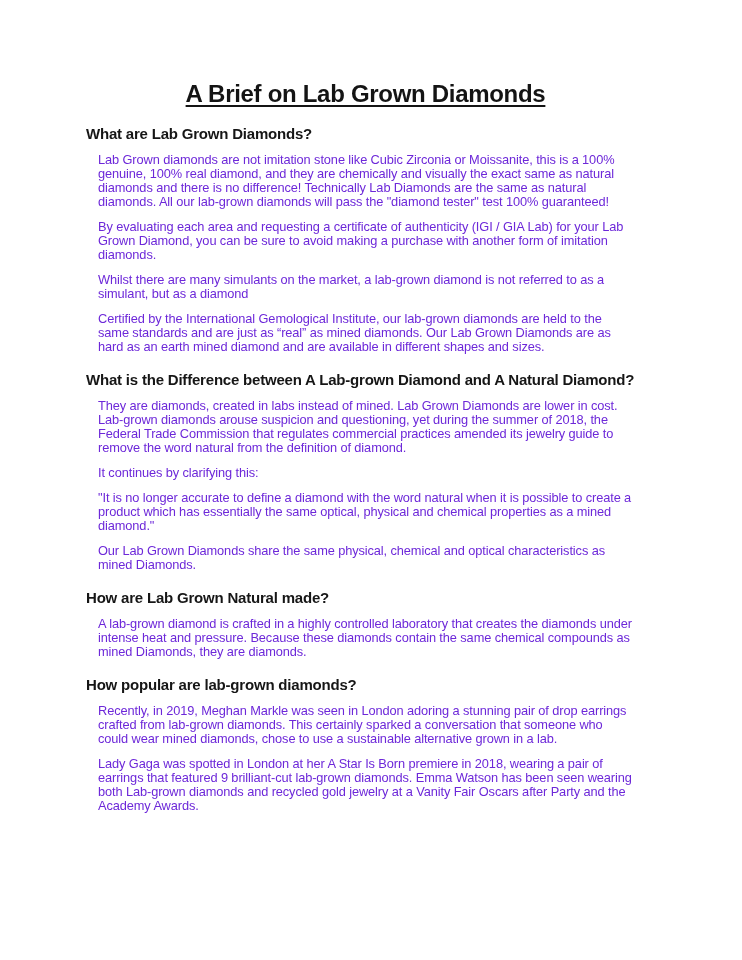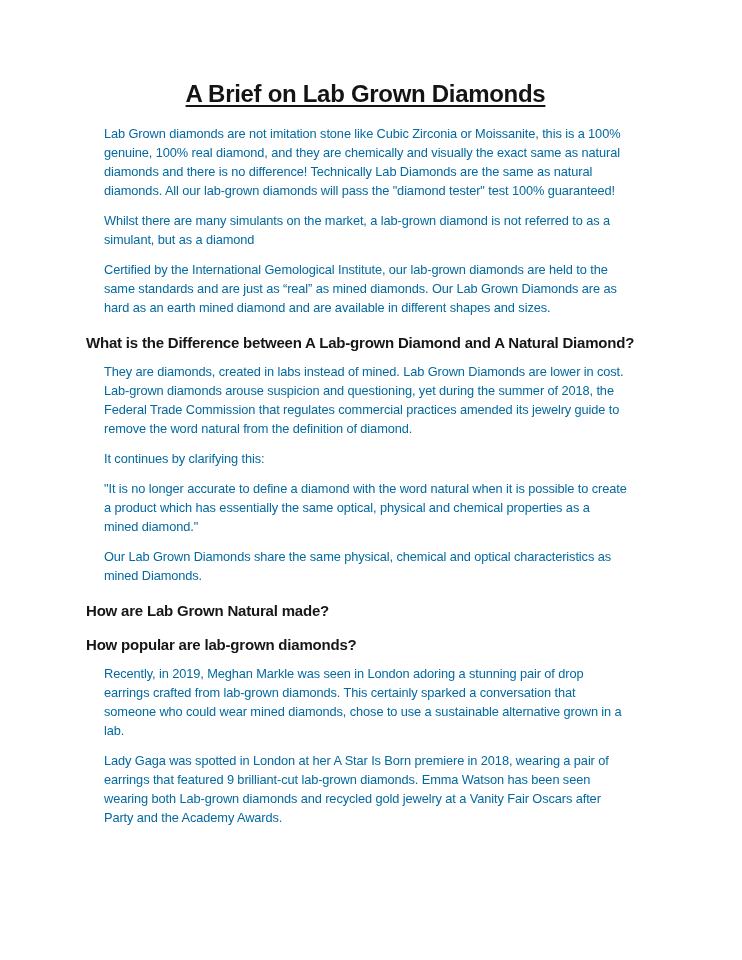--- a/index.html
+++ b/index.html
@@ -30,25 +30,25 @@
     color: #141414;
   }
   h2.section-heading {
     margin: 17px 0 11px 0;
     font-size: 15px;
     font-weight: bold;
     letter-spacing: -0.2px;
     color: #161616;
   }
   p.body-para {
-    margin: 11px 18px;
+    margin: 11px 12px;
     font-size: 12.8px;
-    line-height: 19px;
+    line-height: 14px;
     letter-spacing: -0.1px;
-    color: #0369a1;
+    color: #6d28d9;
     text-align: left;
   }
   p.flush {
     margin-top: 0;
   }
   h2.tight + p.body-para {
     margin-top: 2px;
     font-family: Liberation Serif, serif;
   }
   section {
@@ -56,38 +56,41 @@
   }
 </style>
 </head>
 <body>
 
 <div class="page">
 
   <h1 class="doc-title">A Brief on Lab Grown Diamonds</h1>
 
   <section>
+    <h2 class="section-heading">What are Lab Grown Diamonds?</h2>
     <p class="body-para">Lab Grown diamonds are not imitation stone like Cubic Zirconia or Moissanite, this is a 100% genuine, 100% real diamond, and they are chemically and visually the exact same as natural diamonds and there is no difference! Technically Lab Diamonds are the same as natural diamonds. All our lab-grown diamonds will pass the "diamond tester" test 100% guaranteed!</p>
+    <p class="body-para flush">By evaluating each area and requesting a certificate of authenticity (IGI / GIA Lab) for your Lab Grown Diamond, you can be sure to avoid making a purchase with another form of imitation diamonds.</p>
   </section>
 
   <section>
     <p class="body-para">Whilst there are many simulants on the market, a lab-grown diamond is not referred to as a simulant, but as a diamond</p>
     <p class="body-para">Certified by the International Gemological Institute, our lab-grown diamonds are held to the same standards and are just as “real” as mined diamonds. Our Lab Grown Diamonds are as hard as an earth mined diamond and are available in different shapes and sizes.</p>
   </section>
 
   <section>
     <h2 class="section-heading">What is the Difference between A Lab-grown Diamond and A Natural Diamond?</h2>
     <p class="body-para">They are diamonds, created in labs instead of mined. Lab Grown Diamonds are lower in cost. Lab-grown diamonds arouse suspicion and questioning, yet during the summer of 2018, the Federal Trade Commission that regulates commercial practices amended its jewelry guide to remove the word natural from the definition of diamond.</p>
     <p class="body-para">It continues by clarifying this:</p>
     <p class="body-para">"It is no longer accurate to define a diamond with the word natural when it is possible to create a product which has essentially the same optical, physical and chemical properties as a mined diamond."</p>
     <p class="body-para">Our Lab Grown Diamonds share the same physical, chemical and optical characteristics as mined Diamonds.</p>
   </section>
 
   <section>
     <h2 class="section-heading">How are Lab Grown Natural made?</h2>
+    <p class="body-para">A lab-grown diamond is crafted in a highly controlled laboratory that creates the diamonds under intense heat and pressure. Because these diamonds contain the same chemical compounds as mined Diamonds, they are diamonds.</p>
   </section>
 
   <section>
     <h2 class="section-heading">How popular are lab-grown diamonds?</h2>
     <p class="body-para">Recently, in 2019, Meghan Markle was seen in London adoring a stunning pair of drop earrings crafted from lab-grown diamonds. This certainly sparked a conversation that someone who could wear mined diamonds, chose to use a sustainable alternative grown in a lab.</p>
     <p class="body-para">Lady Gaga was spotted in London at her A Star Is Born premiere in 2018, wearing a pair of earrings that featured 9 brilliant-cut lab-grown diamonds. Emma Watson has been seen wearing both Lab-grown diamonds and recycled gold jewelry at a Vanity Fair Oscars after Party and the Academy Awards.</p>
 
   </section>
 
 </div>

